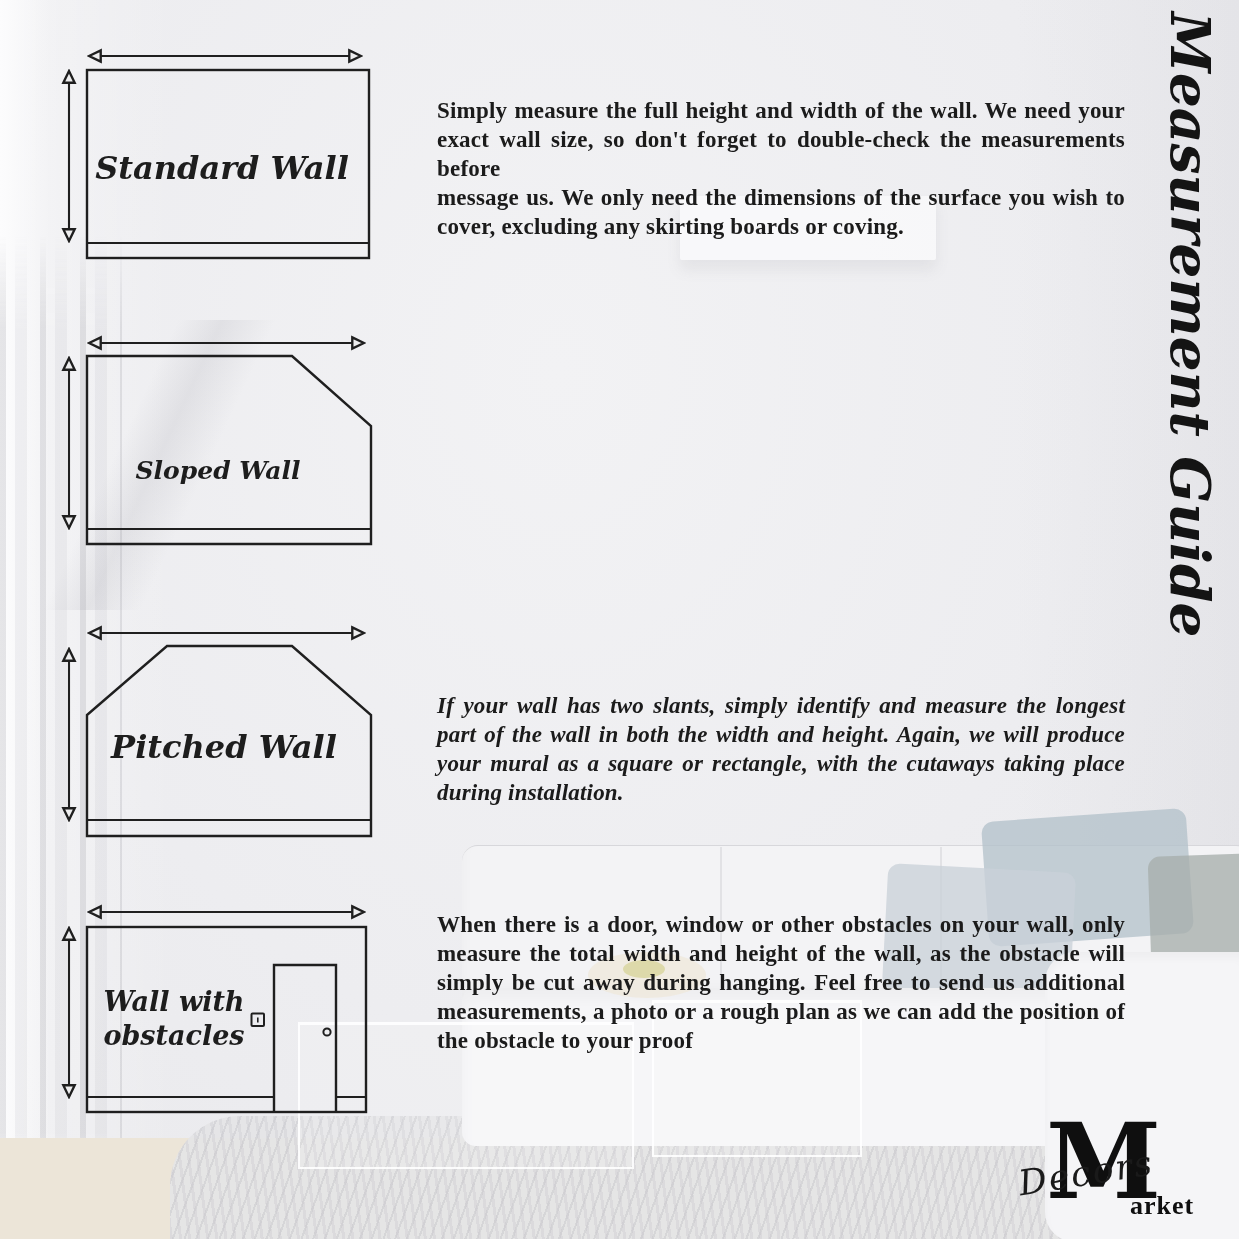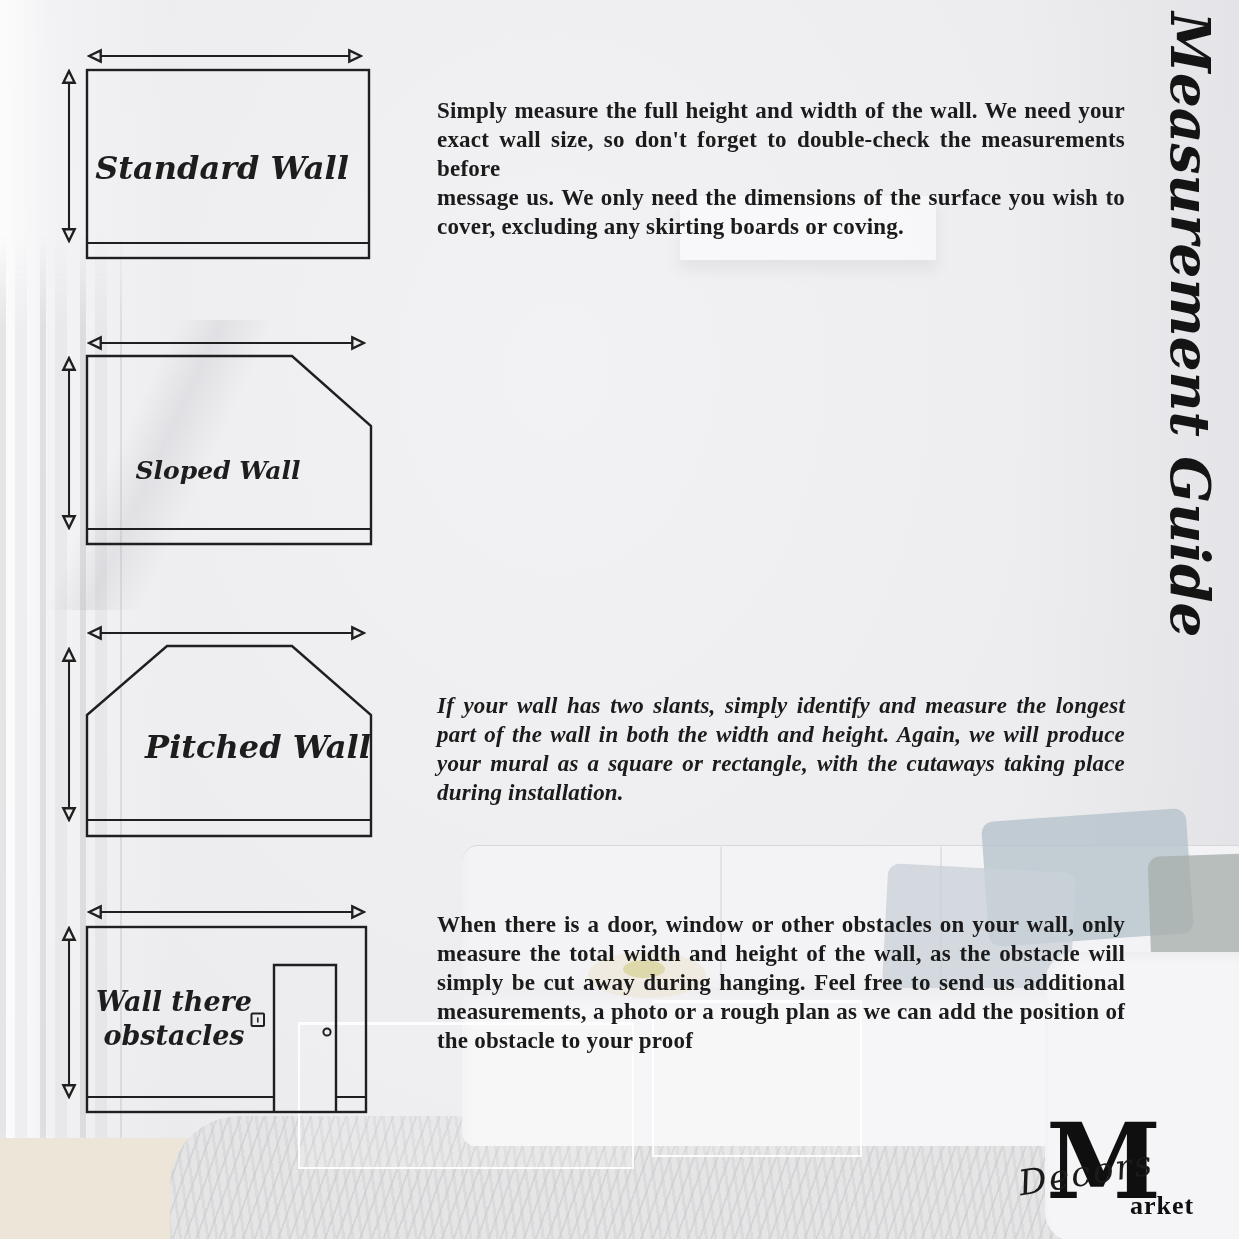--- a/index.html
+++ b/index.html
@@ -44,21 +44,21 @@
   .diagram{position:absolute;width:330px;height:225px;}
   .d1{left:54px;top:41px;}
   .d2{left:54px;top:329px;}
   .d3{left:54px;top:619px;}
   .d4{left:54px;top:899px;}
   .diagram svg{position:absolute;left:0;top:0;}
   .wall-label{position:absolute;transform:translate(-50%,-50%);font-family:"DejaVu Serif",serif;
     font-style:italic;font-weight:700;color:#1d1d1d;white-space:nowrap;}
   .d1 .wall-label{left:168px;top:127px;font-size:32px;}
   .d2 .wall-label{left:164px;top:118px;font-size:25px;margin-top:23px;}
-  .d3 .wall-label{left:170px;top:128px;font-size:32px;margin-left:34px;}
+  .d3 .wall-label{left:170px;top:128px;font-size:32px;}
   .d4 .wall-label{left:120px;top:120px;font-size:27px;white-space:normal;width:158px;text-align:center;line-height:1.25;}
 
   
   .desc{position:absolute;left:425px;width:688px;font-family:"Liberation Serif",serif;font-weight:600;
     font-size:23px;line-height:29px;color:#1b1b1b;text-align:justify;text-justify:inter-word;
     white-space:pre-line;letter-spacing:.2px;margin:12px;}
   .t1{top:84px;} .t2{top:392px;} .t3{top:679px;font-style:italic;} .t4{top:898px;}
 
   
   .vertical-title{position:absolute;top:12px;right:16px;height:545px;writing-mode:vertical-rl;
@@ -153,21 +153,21 @@
         <line x1="15" y1="30" x2="15" y2="197" stroke-width="2.1" marker-start="url(#ah)" marker-end="url(#ah)"></line>
         <rect x="33" y="28" width="279" height="185"></rect>
         <line x1="33" y1="198" x2="220" y2="198" stroke-width="2"></line>
         <line x1="282" y1="198" x2="312" y2="198" stroke-width="2"></line>
         <path d="M220,213 L220,66 L282,66 L282,213"></path>
         <circle cx="273" cy="133" r="3.6" stroke-width="2"></circle>
         <rect x="197.5" y="114.5" width="12.5" height="12.5" rx="1" stroke-width="2"></rect>
         <line x1="203.8" y1="118.5" x2="203.8" y2="123.5" stroke-width="1.6"></line>
       </g>
     </svg>
-    <div class="wall-label">Wall there obstacles</div>
+    <div class="wall-label">Wall with obstacles</div>
   </div>
   <p class="desc t4">When there is a door, window or other obstacles on your wall, only measure the total width and height of the wall, as the obstacle will simply be cut away during hanging. Feel free to send us additional measurements, a photo or a rough plan as we can add the position of the obstacle to your proof</p>
 
   <div class="vertical-title">Measurement Guide</div>
 
   <div class="logo">
     <span class="logo-m">M</span>
     <span class="logo-script">Decors</span>
     <span class="logo-rest">arket</span>
   </div>

